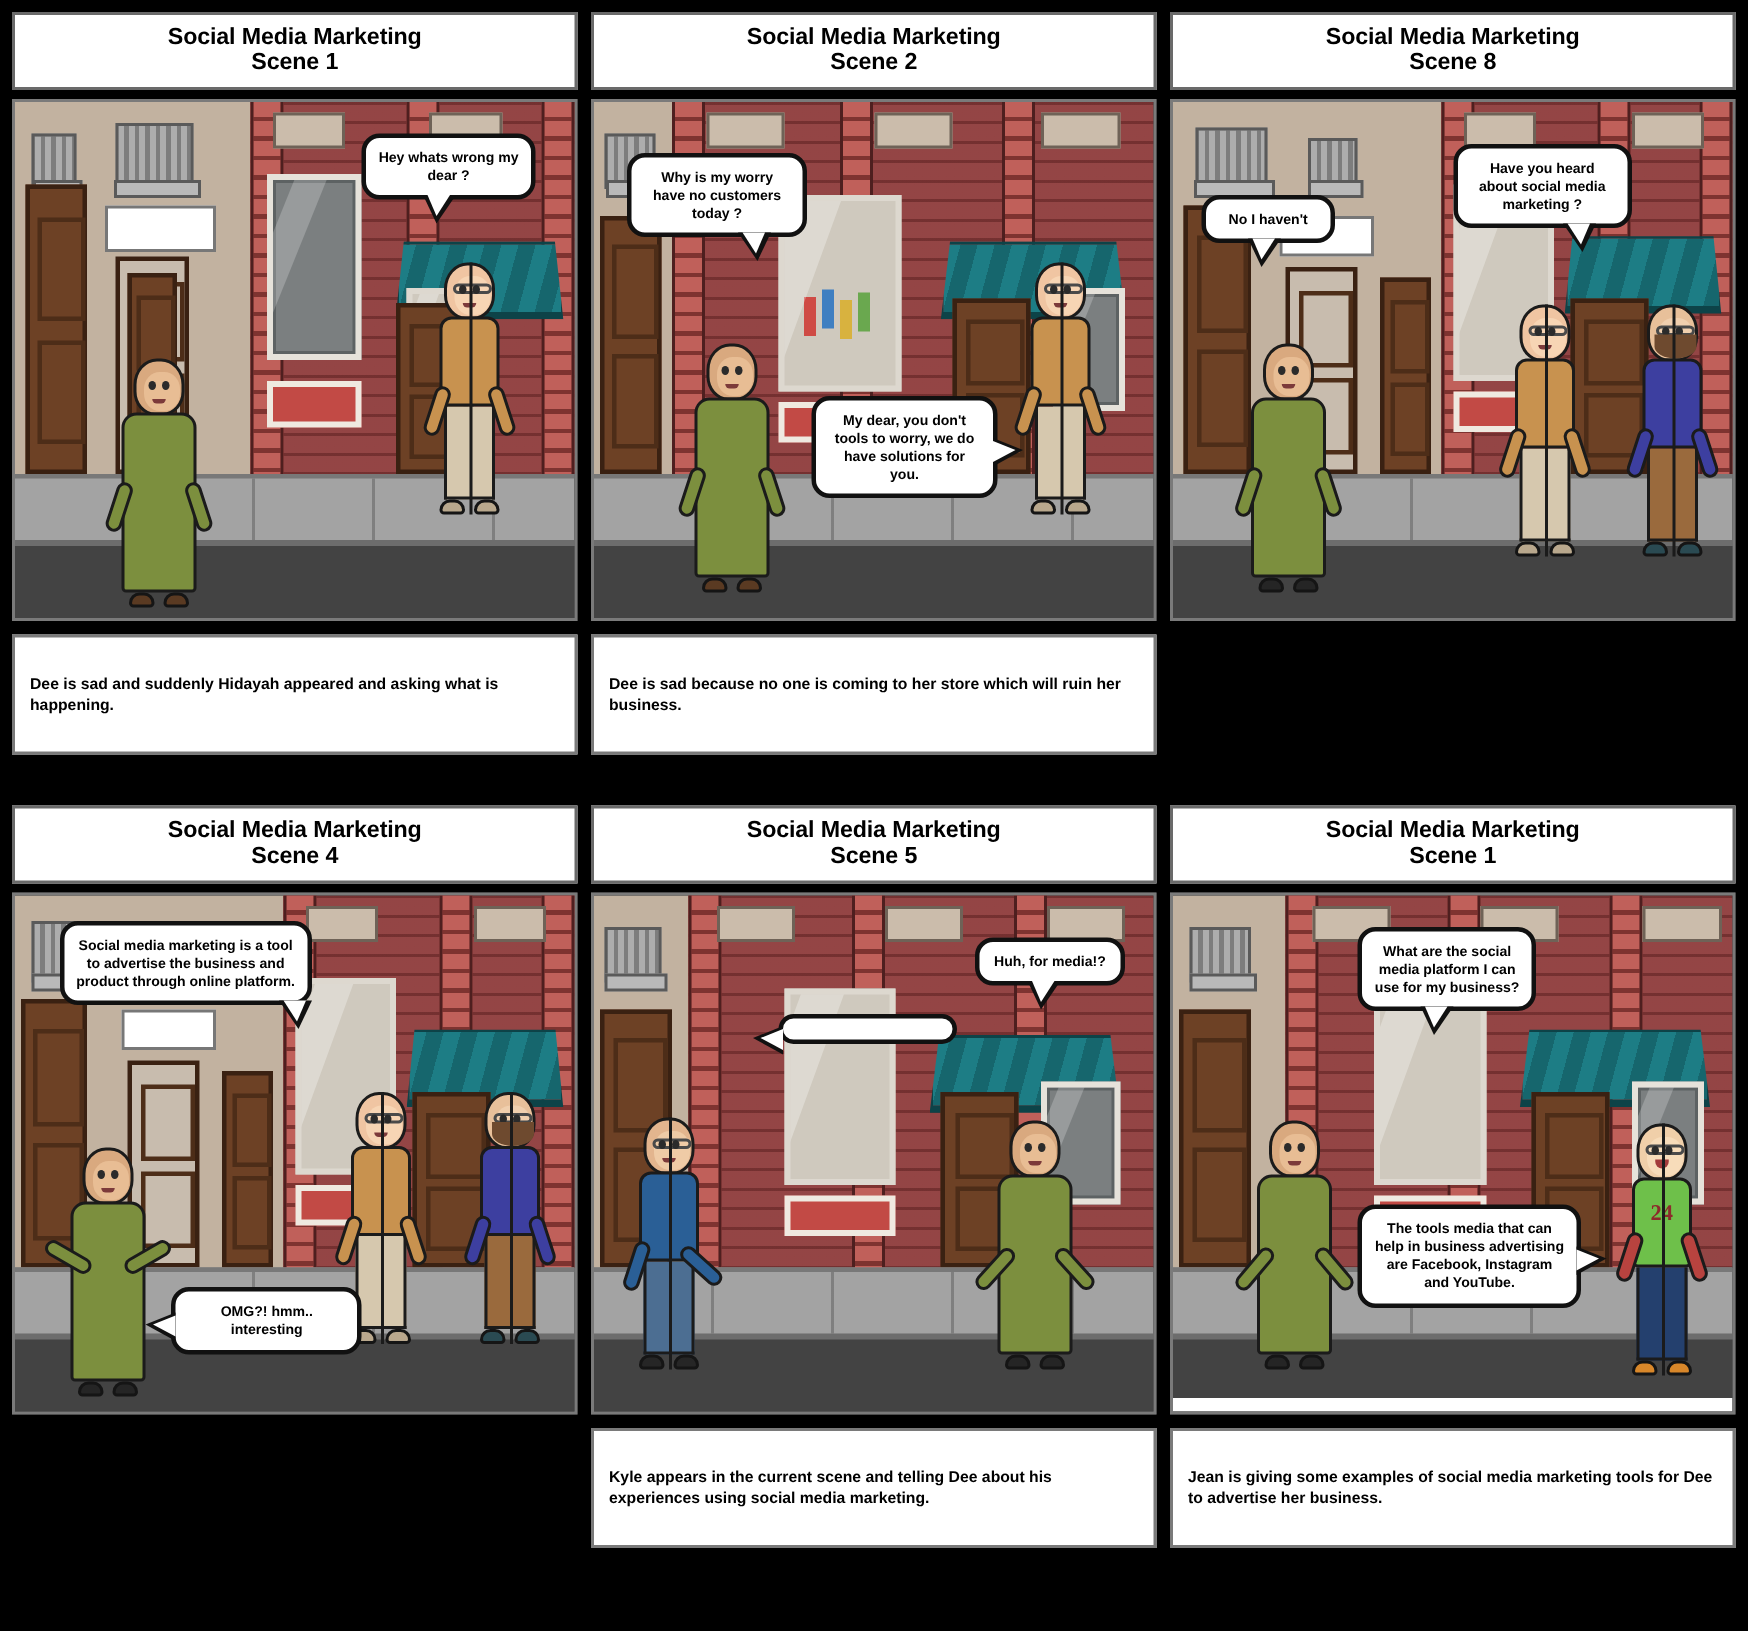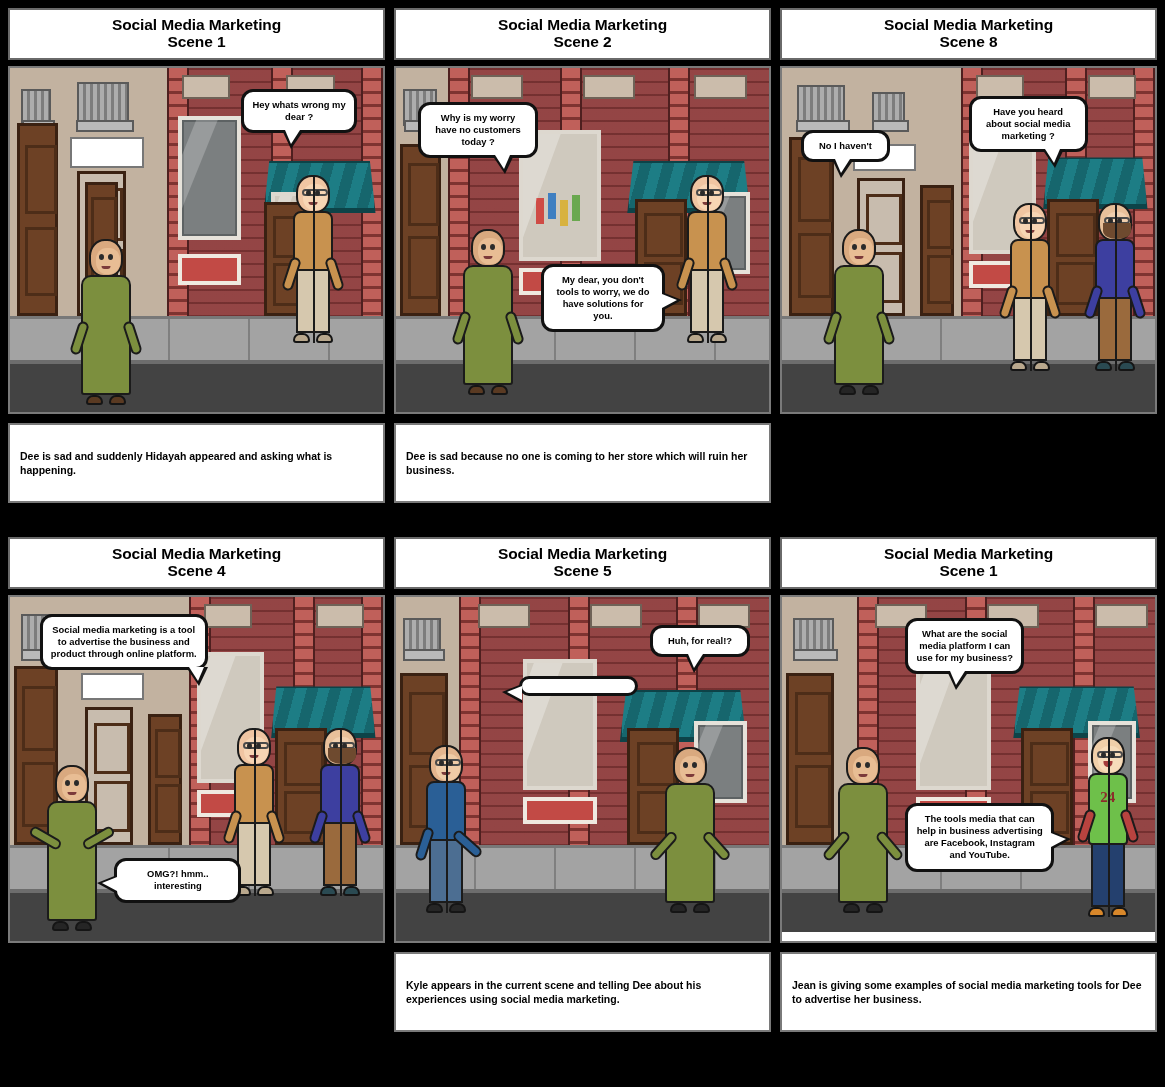--- a/index.html
+++ b/index.html
@@ -748,21 +748,21 @@
             <div class="shoes">
                 <div class="shoe" style="background:#252525;"></div>
                 <div class="shoe" style="background:#252525;"></div>
               </div>
           </div>
 
           <div class="bubble" style="left:33%; top:23%; width:32%;">
             <span class="tail left"></span>
           </div>
           <div class="bubble" style="left:68%; top:8%; width:27%;">
-            <span>Huh, for real!?</span>
+            <span>Huh, for media!?</span>
             <span class="tail down"></span>
           </div>
         </div>
       </div>
 
       <div class="caption-box">
         <div class="caption-text">Kyle appears in the current scene and telling Dee about his experiences using social media marketing.</div>
       </div>
     </div>
 
@@ -816,21 +816,21 @@
 
           <div class="char" style="left:82%; bottom:7%;">
             <div class="head" style="background:#f0cfa9;">
               <div class="hair-long" style="background:#171717;"></div>
               <div class="face" style="background:#f7dcba;"></div>
               <div class="glasses"></div>
               <div class="eye l"></div>
                 <div class="eye r"></div>
               <div class="mouth" style="background:#a33b3b; height:6px; border-radius:0 0 8px 8px;"></div>
             </div>
-            <div class="body torso" style="background:#6ec04a; height:72px;">
+            <div class="body torso" style="background:#6ec04a; height:60px;">
               <div class="arm l" style="background:#b8433f; top:34px;"></div>
               <div class="arm r" style="background:#b8433f; top:34px;"></div>
               <div class="jersey-num">24</div>
             </div>
             <div class="legs" style="background:#24406e;"></div>
             <div class="shoes">
                 <div class="shoe" style="background:#d8872a;"></div>
                 <div class="shoe" style="background:#d8872a;"></div>
               </div>
           </div>

